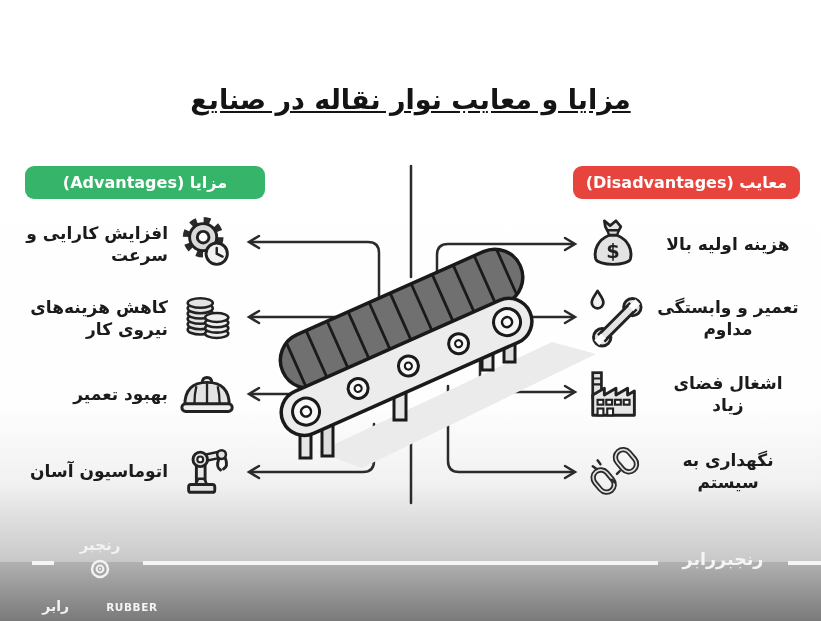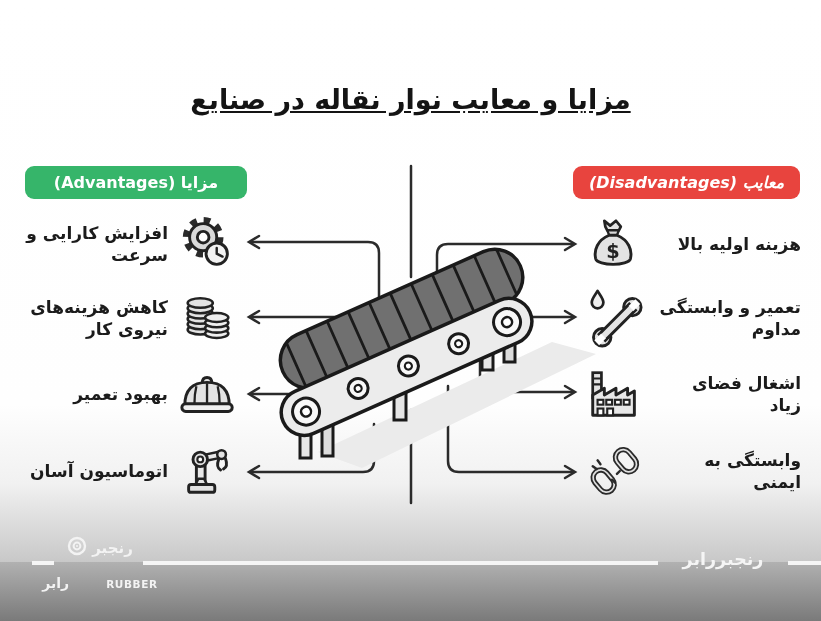--- a/index.html
+++ b/index.html
@@ -25,44 +25,44 @@
     position:absolute; top:84px; left:0; width:821px; text-align:center;
     font-size:27px; font-weight:bold; color:#141414; direction:rtl; letter-spacing:0;
     z-index:4;
     text-decoration:underline;
   }
   .badge {
     position:absolute; top:166px; height:33px; border-radius:9px;
     display:flex; align-items:center; justify-content:center;
     color:#ffffff; font-weight:bold; font-size:16px; direction:rtl; z-index:4;
   }
-  .badge-adv { left:25px;  width:222px; background:#36b56a; }
-  .badge-dis { left:573px; width:227px; background:#e8443e;font-style:italic; }
+  .badge-adv { left:25px;  width:240px; background:#36b56a; }
+  .badge-dis { left:573px; width:227px; background:#e8443e; }
 
   .row { position:absolute; height:66px; display:flex; align-items:center; gap:9px; z-index:4; }
   .row .label {
     flex:1; font-size:17px; font-weight:bold; color:#1b1b1b;
     direction:rtl; line-height:1.3;
   }
   .row-left  { left:20px;  width:219px; }
   .row-left  .label { text-align:right; }
   .row-right { left:584px; width:217px; }
-  .row-right .label { text-align:right; }
+  .row-right .label { text-align:center; }
   .r1 { top:211px; } .r2 { top:285px; } .r3 { top:361px; } .r4 { top:438px; }
   .icn { flex:0 0 62px; width:62px; height:62px; }
   .icn svg { width:62px; height:62px; display:block; }
 
   .diagram-svg { position:absolute; left:0; top:0; width:821px; height:621px; z-index:1; pointer-events:none; }
 
   .logo {
     position:absolute; left:50px; top:536px; width:100px; z-index:3;
     color:#f3f3f3; text-align:center;
   }
   .logo-row1 { display:flex; justify-content:center; align-items:center; gap:5px;
-               direction:rtl; font-weight:bold; font-size:15px; }
+               direction:rtl; font-weight:bold; font-size:15px;flex-direction:column; }
   .logo-row2 { display:flex; justify-content:center; align-items:baseline; gap:4px;
                margin-top:15px; }
   .logo-fa2 { font-size:14px; font-weight:bold; direction:rtl; }
   .logo-en  { font-size:10.5px; font-weight:bold; letter-spacing:0.6px;padding-left:33px; }
   .wordmark {
     position:absolute; left:658px; top:549px; width:130px; z-index:3;
     text-align:center; font-size:17.5px; font-weight:bold; color:#f5f5f5; direction:rtl;
   }
 </style>
 </head>
@@ -247,21 +247,21 @@
           <rect x="12" y="30" width="16" height="25" rx="8" fill="none" stroke="#2a2a2a" stroke-width="5.5"></rect>
           <rect x="12" y="30" width="16" height="25" rx="8" fill="none" stroke="#e0e0e0" stroke-width="1.8"></rect>
         </g>
         <g transform="rotate(-40 43 21)">
           <rect x="35" y="9" width="16" height="25" rx="8" fill="none" stroke="#2a2a2a" stroke-width="5.5"></rect>
           <rect x="35" y="9" width="16" height="25" rx="8" fill="none" stroke="#e0e0e0" stroke-width="1.8"></rect>
         </g>
         <path d="M9 27 L13 30 M14 21 L17 25 M34 35 L37 32 M29 41 L32 44" stroke="#2a2a2a" stroke-width="2.5" stroke-linecap="round"></path>
       </svg>
     </span>
-    <div class="label">وابستگی به ایمنی</div>
+    <div class="label">نگهداری به سیستم</div>
   </div>
 
   <div class="logo">
     <div class="logo-row1">
       <span>رنجبر</span>
       <span>
         <svg width="20" height="20" viewBox="0 0 20 20">
           <circle cx="10" cy="10" r="8" fill="none" stroke="#f3f3f3" stroke-width="2.4"></circle>
           <circle cx="10" cy="10" r="3.4" fill="none" stroke="#f3f3f3" stroke-width="2"></circle>
           <circle cx="10" cy="10" r="1" fill="#f3f3f3"></circle>

